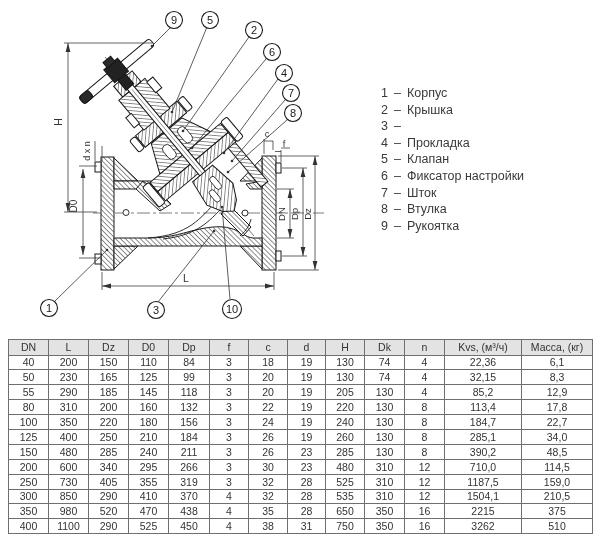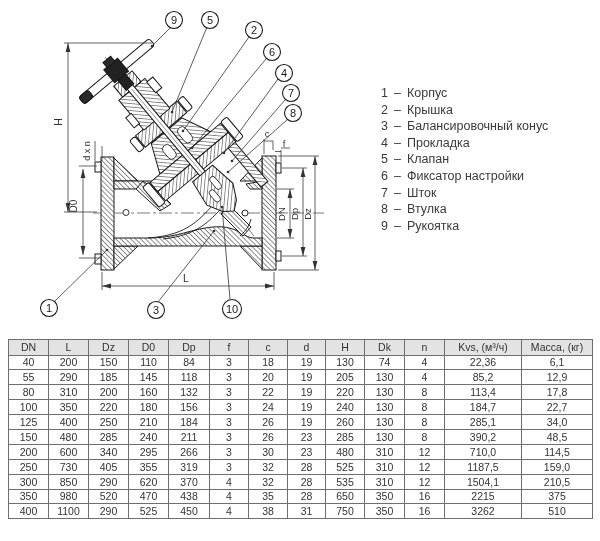--- a/index.html
+++ b/index.html
@@ -239,21 +239,20 @@
         <span class="label">Корпус</span>
       </div>
       <div class="legend-item">
         <span class="num">2</span>
         <span class="dash">–</span>
         <span class="label">Крышка</span>
       </div>
       <div class="legend-item">
         <span class="num">3</span>
         <span class="dash">–</span>
-        <span class="label">Балансировочный конус</span>
       </div>
       <div class="legend-item">
         <span class="num">4</span>
         <span class="dash">–</span>
         <span class="label">Прокладка</span>
       </div>
       <div class="legend-item">
         <span class="num">5</span>
         <span class="dash">–</span>
         <span class="label">Клапан</span>
@@ -323,20 +322,35 @@
           <td>3</td>
           <td>18</td>
           <td>19</td>
           <td>130</td>
           <td>74</td>
           <td>4</td>
           <td>22,36</td>
           <td>6,1</td>
         </tr>
         <tr>
+          <td>50</td>
+          <td>230</td>
+          <td>165</td>
+          <td>125</td>
+          <td>99</td>
+          <td>3</td>
+          <td>20</td>
+          <td>19</td>
+          <td>130</td>
+          <td>74</td>
+          <td>4</td>
+          <td>32,15</td>
+          <td>8,3</td>
+        </tr>
+        <tr>
           <td>55</td>
           <td>290</td>
           <td>185</td>
           <td>145</td>
           <td>118</td>
           <td>3</td>
           <td>20</td>
           <td>19</td>
           <td>205</td>
           <td>130</td>
@@ -431,21 +445,21 @@
           <td>525</td>
           <td>310</td>
           <td>12</td>
           <td>1187,5</td>
           <td>159,0</td>
         </tr>
         <tr>
           <td>300</td>
           <td>850</td>
           <td>290</td>
-          <td>620</td>
+          <td>410</td>
           <td>370</td>
           <td>4</td>
           <td>32</td>
           <td>28</td>
           <td>535</td>
           <td>310</td>
           <td>12</td>
           <td>1504,1</td>
           <td>210,5</td>
         </tr>

